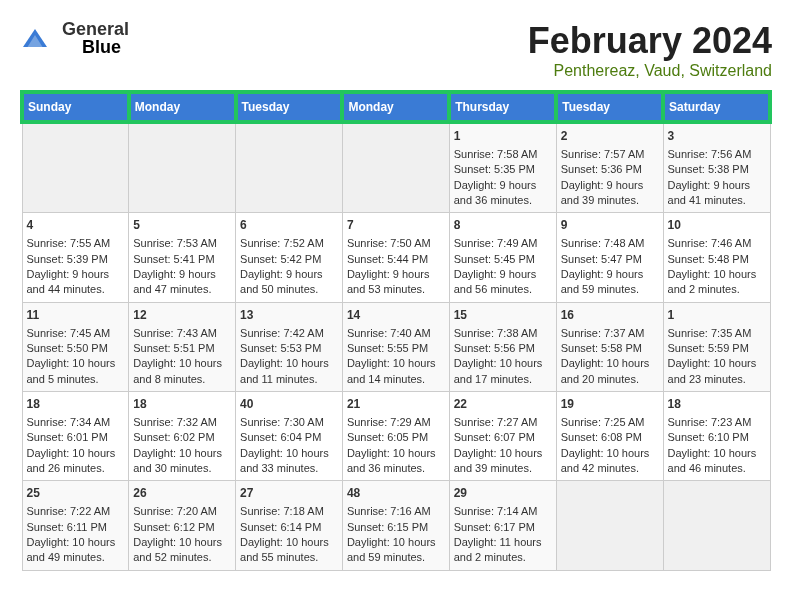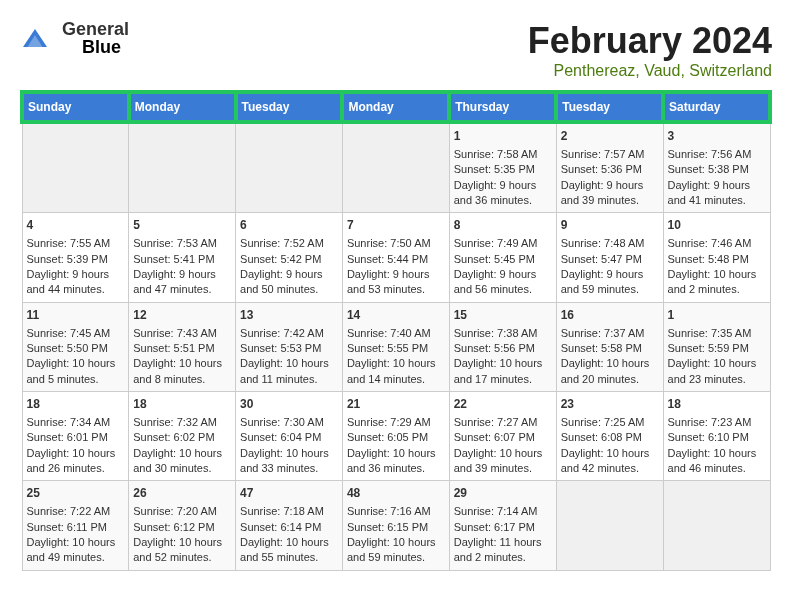--- a/index.html
+++ b/index.html
@@ -202,51 +202,51 @@
       <tr>
         <td>
           <span class="day-number">18</span>
           <div class="day-info">Sunrise: 7:34 AM<br>Sunset: 6:01 PM<br>Daylight: 10 hours<br>and 26 minutes.</div>
         </td>
         <td>
           <span class="day-number">18</span>
           <div class="day-info">Sunrise: 7:32 AM<br>Sunset: 6:02 PM<br>Daylight: 10 hours<br>and 30 minutes.</div>
         </td>
         <td>
-          <span class="day-number">30</span>
+          <span class="day-number">40</span>
           <div class="day-info">Sunrise: 7:30 AM<br>Sunset: 6:04 PM<br>Daylight: 10 hours<br>and 33 minutes.</div>
         </td>
         <td>
           <span class="day-number">21</span>
           <div class="day-info">Sunrise: 7:29 AM<br>Sunset: 6:05 PM<br>Daylight: 10 hours<br>and 36 minutes.</div>
         </td>
         <td>
           <span class="day-number">22</span>
           <div class="day-info">Sunrise: 7:27 AM<br>Sunset: 6:07 PM<br>Daylight: 10 hours<br>and 39 minutes.</div>
         </td>
         <td>
-          <span class="day-number">23</span>
+          <span class="day-number">19</span>
           <div class="day-info">Sunrise: 7:25 AM<br>Sunset: 6:08 PM<br>Daylight: 10 hours<br>and 42 minutes.</div>
         </td>
         <td>
           <span class="day-number">18</span>
           <div class="day-info">Sunrise: 7:23 AM<br>Sunset: 6:10 PM<br>Daylight: 10 hours<br>and 46 minutes.</div>
         </td>
       </tr>
       <tr>
         <td>
           <span class="day-number">25</span>
           <div class="day-info">Sunrise: 7:22 AM<br>Sunset: 6:11 PM<br>Daylight: 10 hours<br>and 49 minutes.</div>
         </td>
         <td>
           <span class="day-number">26</span>
           <div class="day-info">Sunrise: 7:20 AM<br>Sunset: 6:12 PM<br>Daylight: 10 hours<br>and 52 minutes.</div>
         </td>
         <td>
-          <span class="day-number">47</span>
+          <span class="day-number">27</span>
           <div class="day-info">Sunrise: 7:18 AM<br>Sunset: 6:14 PM<br>Daylight: 10 hours<br>and 55 minutes.</div>
         </td>
         <td>
           <span class="day-number">48</span>
           <div class="day-info">Sunrise: 7:16 AM<br>Sunset: 6:15 PM<br>Daylight: 10 hours<br>and 59 minutes.</div>
         </td>
         <td>
           <span class="day-number">29</span>
           <div class="day-info">Sunrise: 7:14 AM<br>Sunset: 6:17 PM<br>Daylight: 11 hours<br>and 2 minutes.</div>
         </td>

